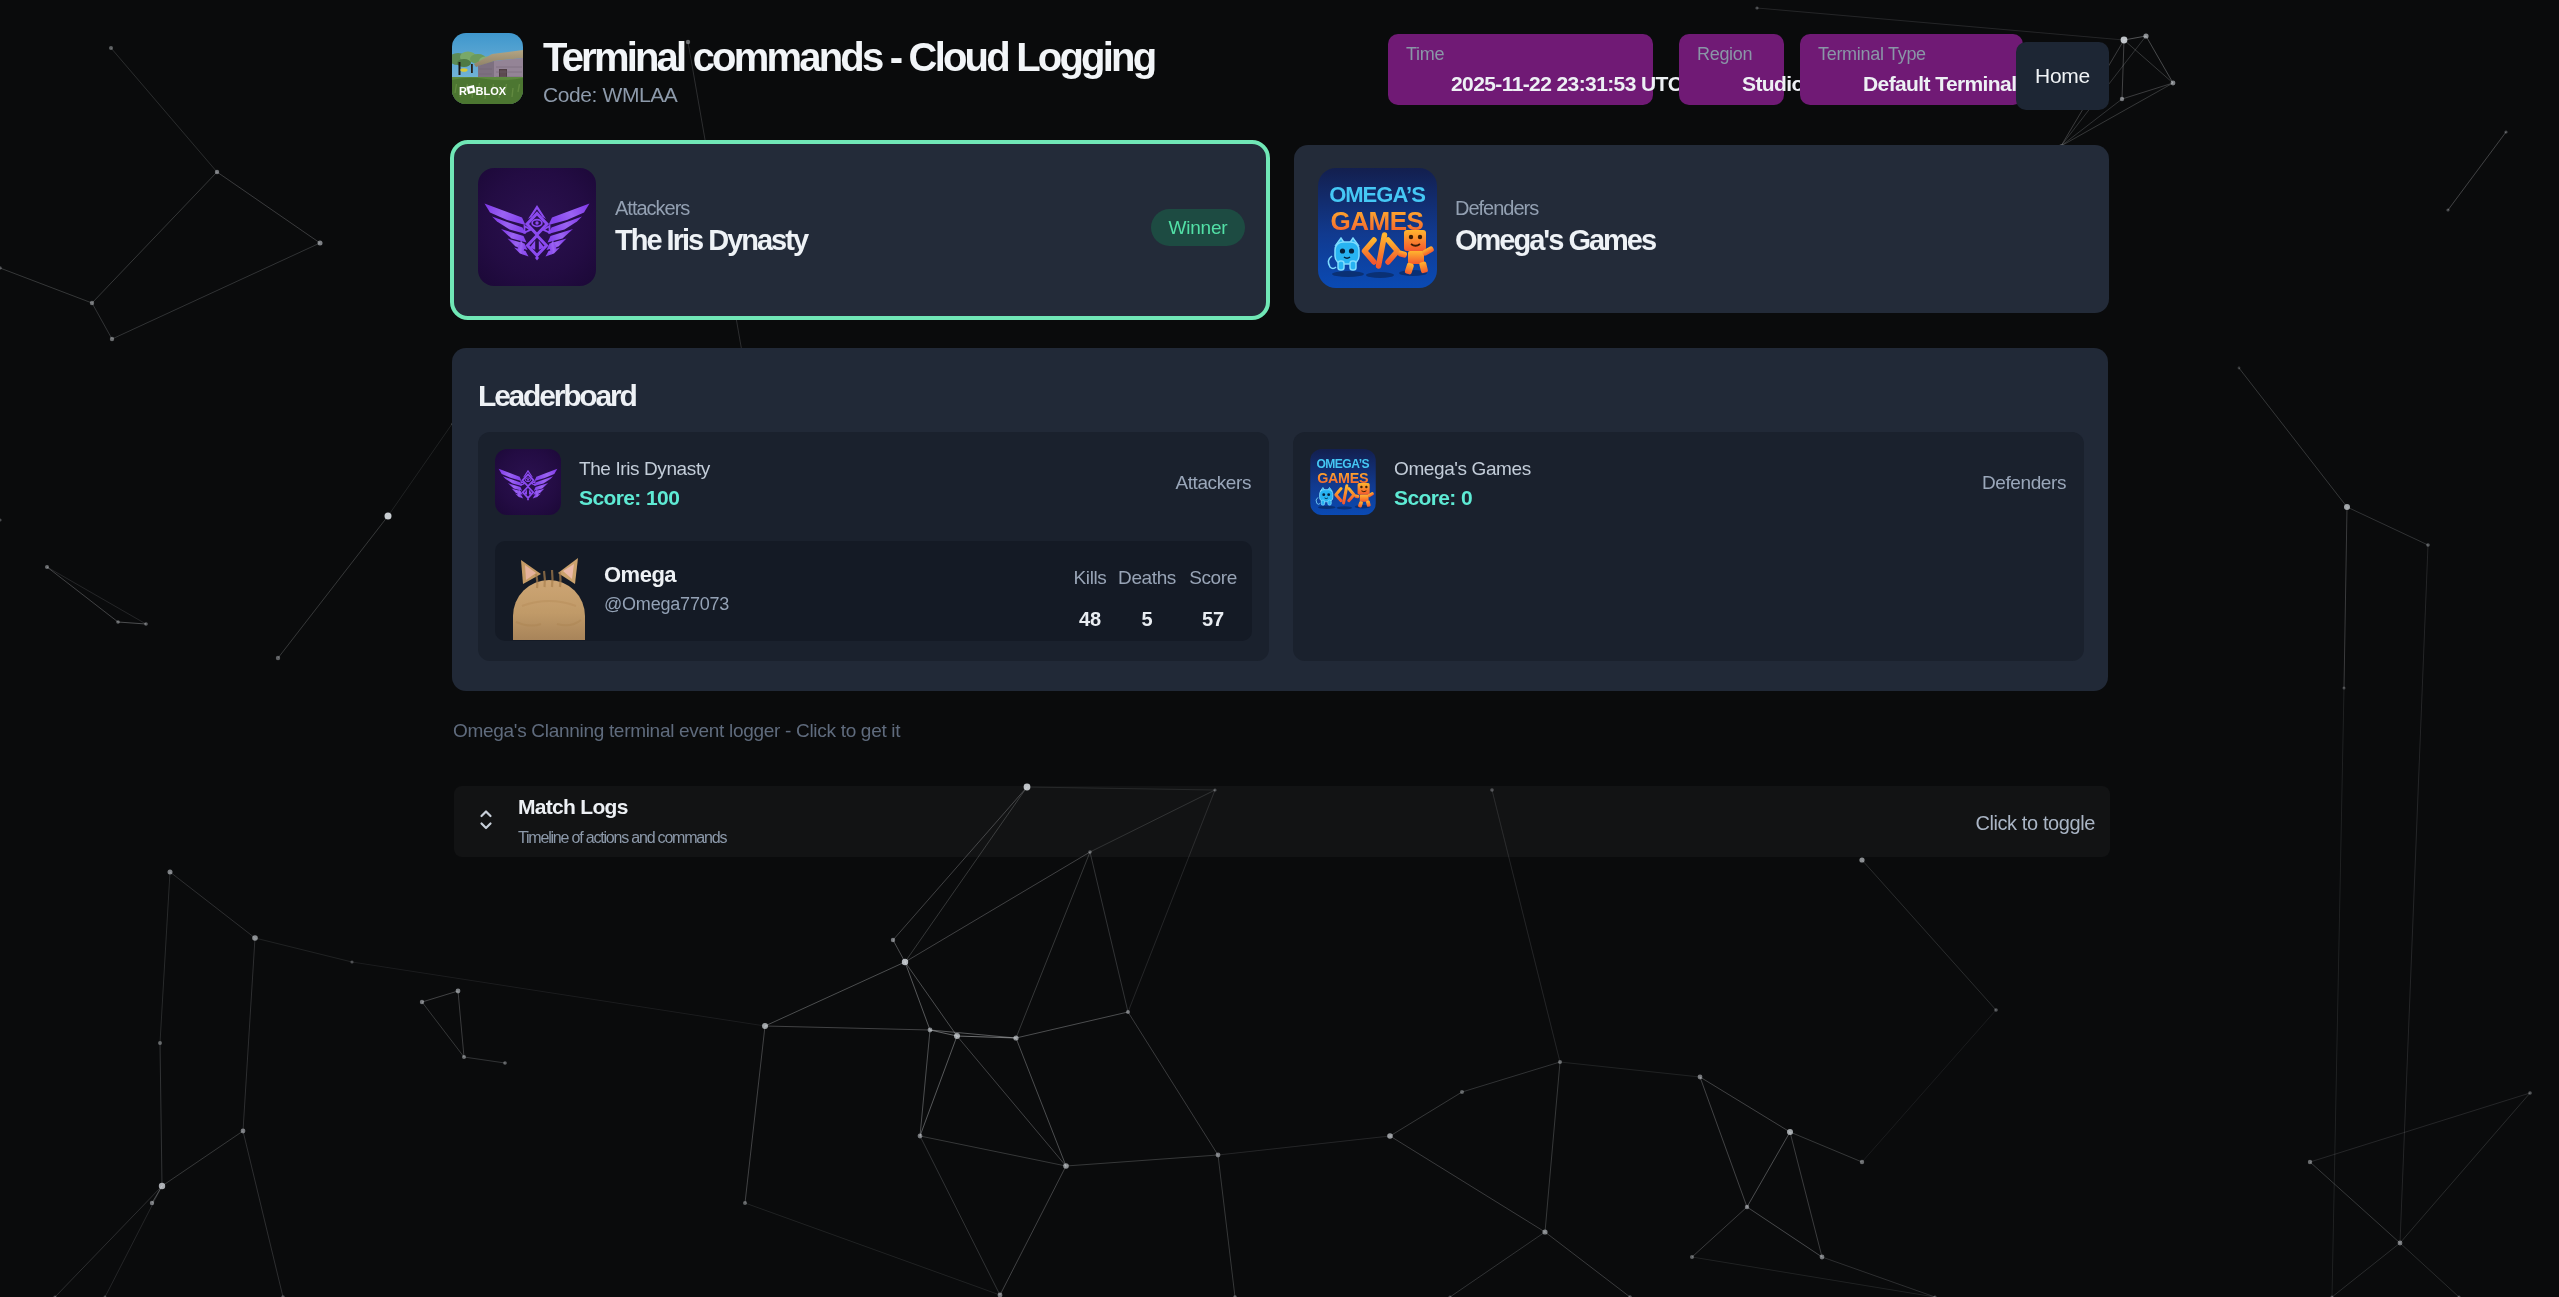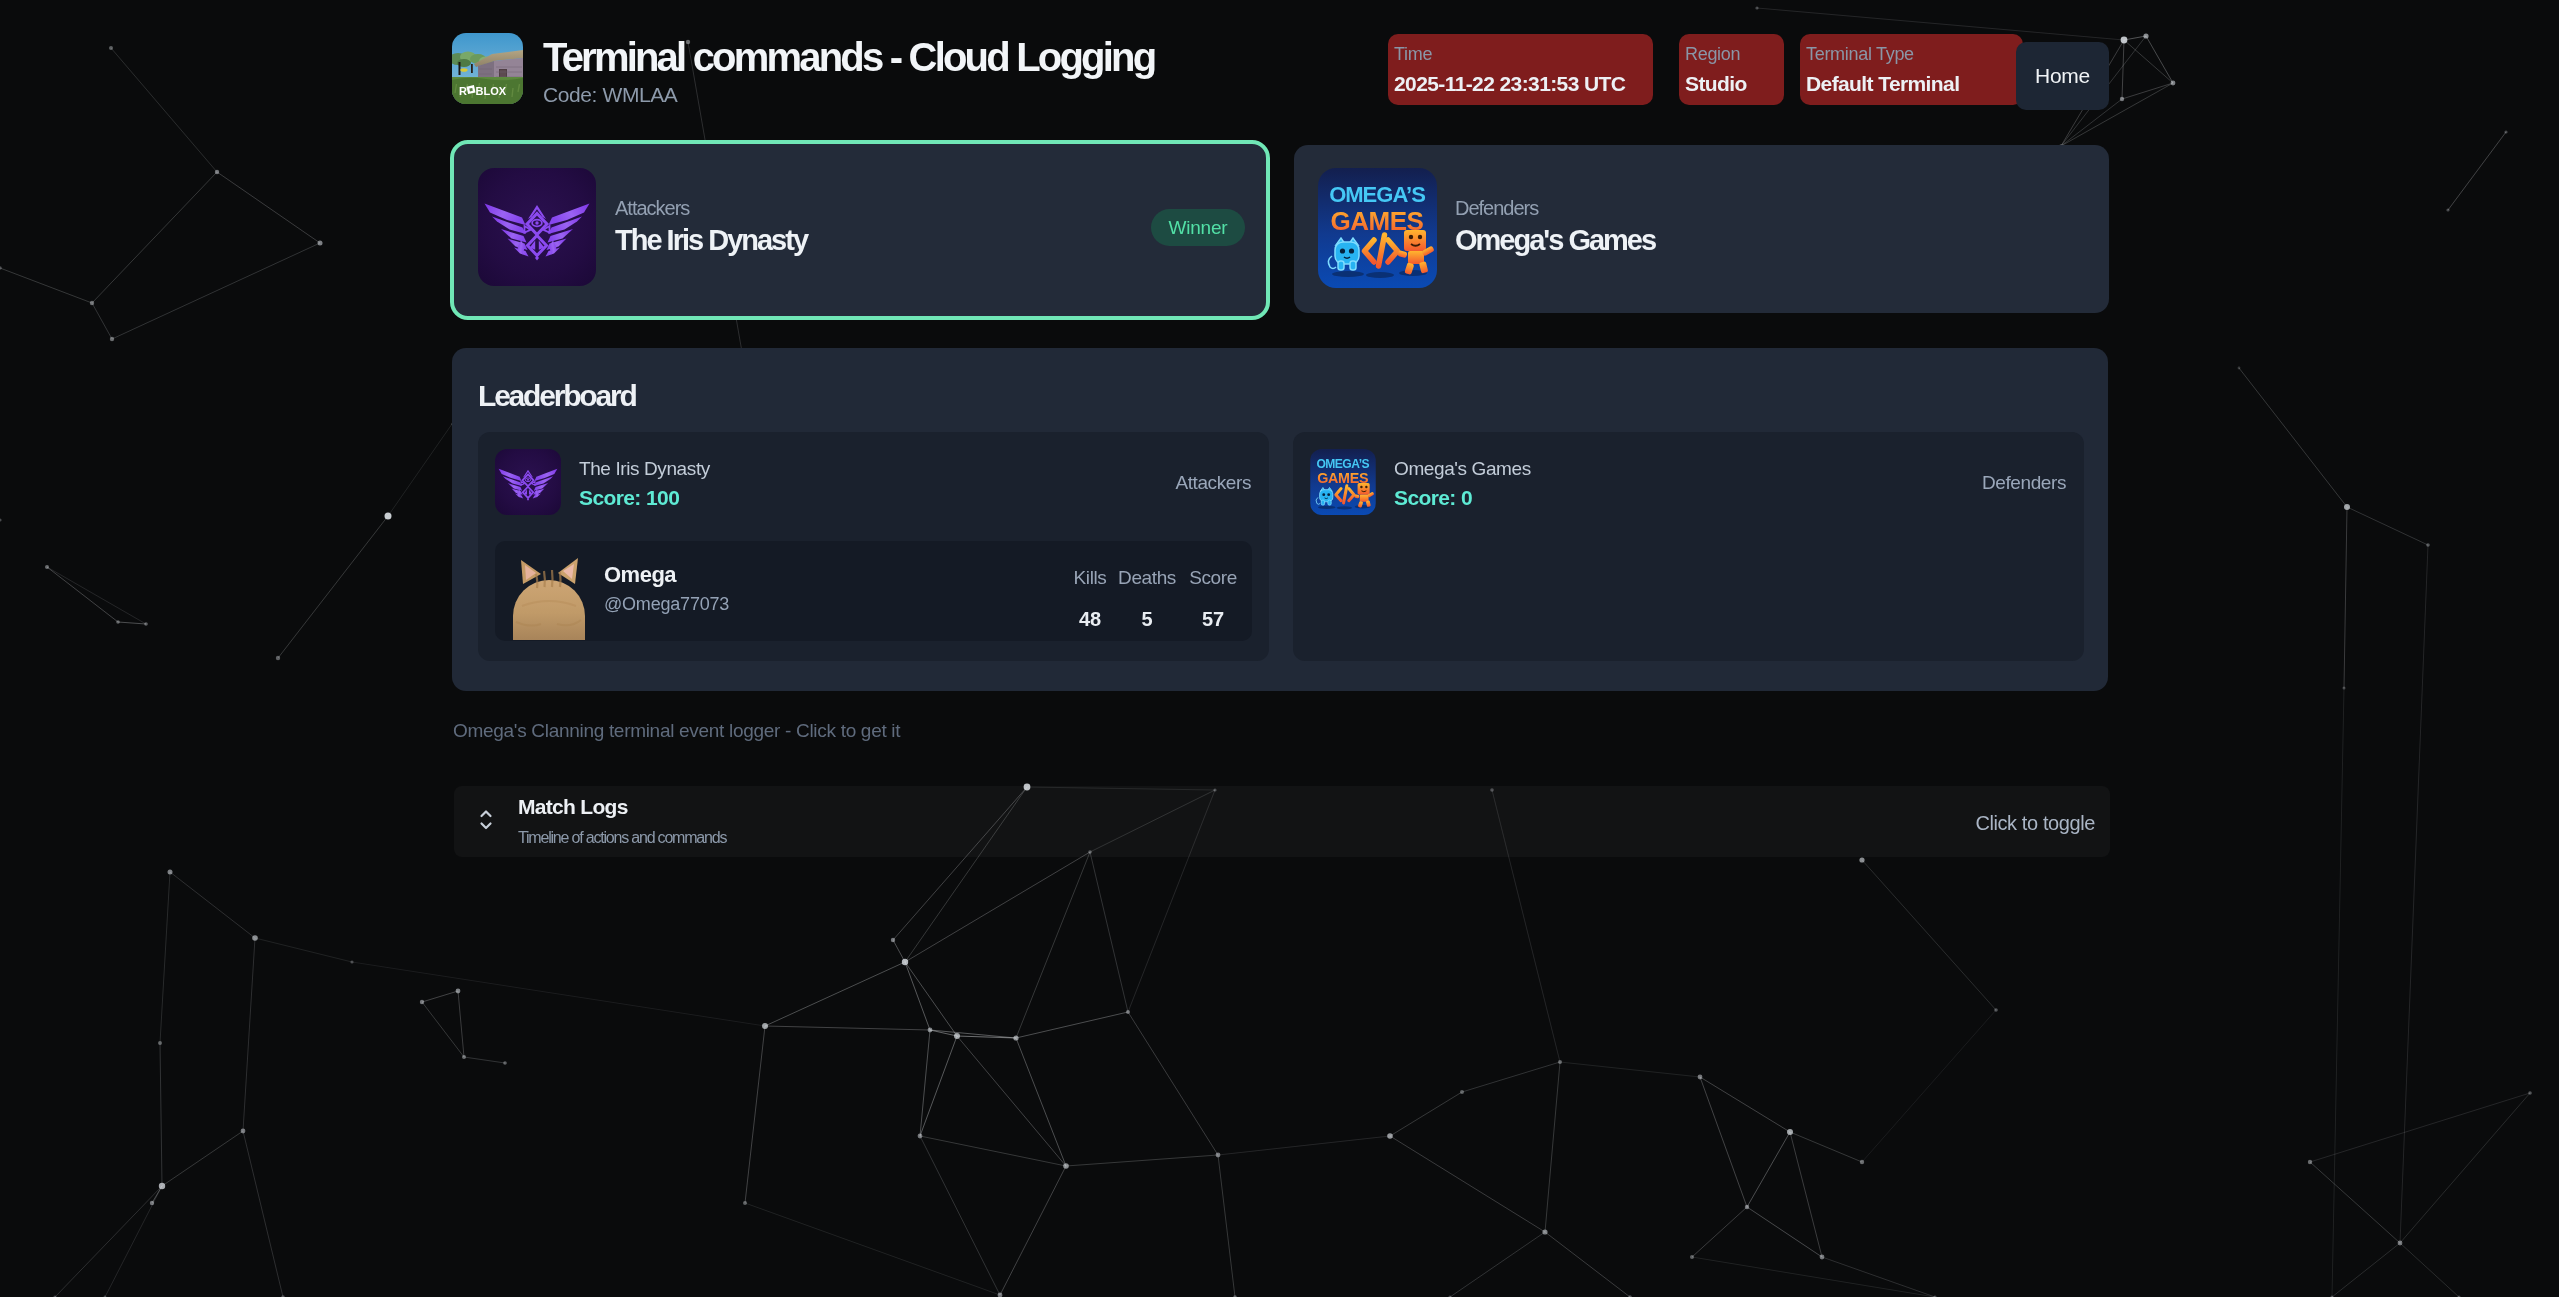--- a/index.html
+++ b/index.html
@@ -6,23 +6,23 @@
 html,body { width:2559px; height:1297px; background:#0a0b0c; overflow:hidden;
   font-family:"Liberation Sans", sans-serif; position:relative; }
 .bg { position:absolute; left:0; top:0; z-index:0; }
 .abs { position:absolute; z-index:2; }
 
 
 .thumb { left:452px; top:33px; width:71px; height:71px; border-radius:14px; overflow:hidden; }
 .title { left:543px; top:35px; font-size:40px; font-weight:bold; color:#f2f5f8; letter-spacing:-2.8px; white-space:nowrap; }
 .code  { left:543px; top:83px; font-size:21px; color:#8d9aab; letter-spacing:-0.4px; }
 
-.infocard { top:34px; height:71px; background:#7f1d1d; border-radius:10px; padding:10px 18px 0 6px; white-space:nowrap; }
+.infocard { top:34px; height:71px; background:#701a75; border-radius:10px; padding:10px 18px 0 18px; white-space:nowrap; }
 .infocard .lbl { font-size:18px; color:#8a96a7; letter-spacing:-0.3px; }
-.infocard .val { font-size:21px; font-weight:bold; color:#edf0f4; margin-top:7px; letter-spacing:-0.6px; }
+.infocard .val { font-size:21px; font-weight:bold; color:#edf0f4; margin-top:7px; letter-spacing:-0.6px;margin-left:45px; }
 .home { left:2016px; top:42px; width:93px; height:68px; background:#1d2634; border-radius:10px;
   color:#f0f3f6; font-size:21px; display:flex; align-items:center; justify-content:center; letter-spacing:-0.3px;}
 
 
 .teamA { left:450px; top:140px; width:820px; height:180px; background:#232b39;
   border:4px solid #70e7b6; border-radius:18px; }
 .teamB { left:1294px; top:145px; width:815px; height:168px; background:#232b39; border-radius:14px; }
 .tlogo { position:absolute; overflow:hidden; }
 .teamlabel { position:absolute; font-size:20px; color:#93a0b2; letter-spacing:-1.0px;}
 .teamname  { position:absolute; font-size:29px; font-weight:bold; color:#eef2f6; letter-spacing:-2.0px; white-space:nowrap;}

